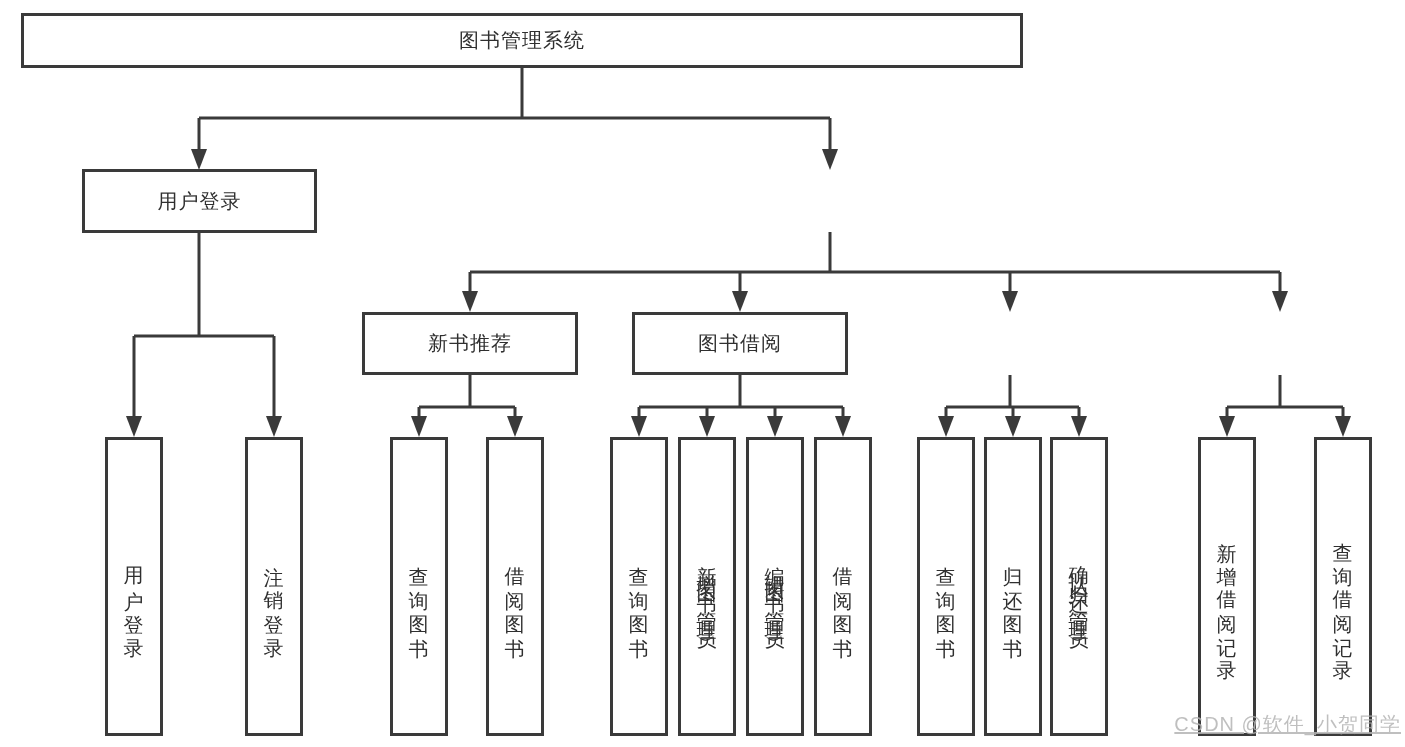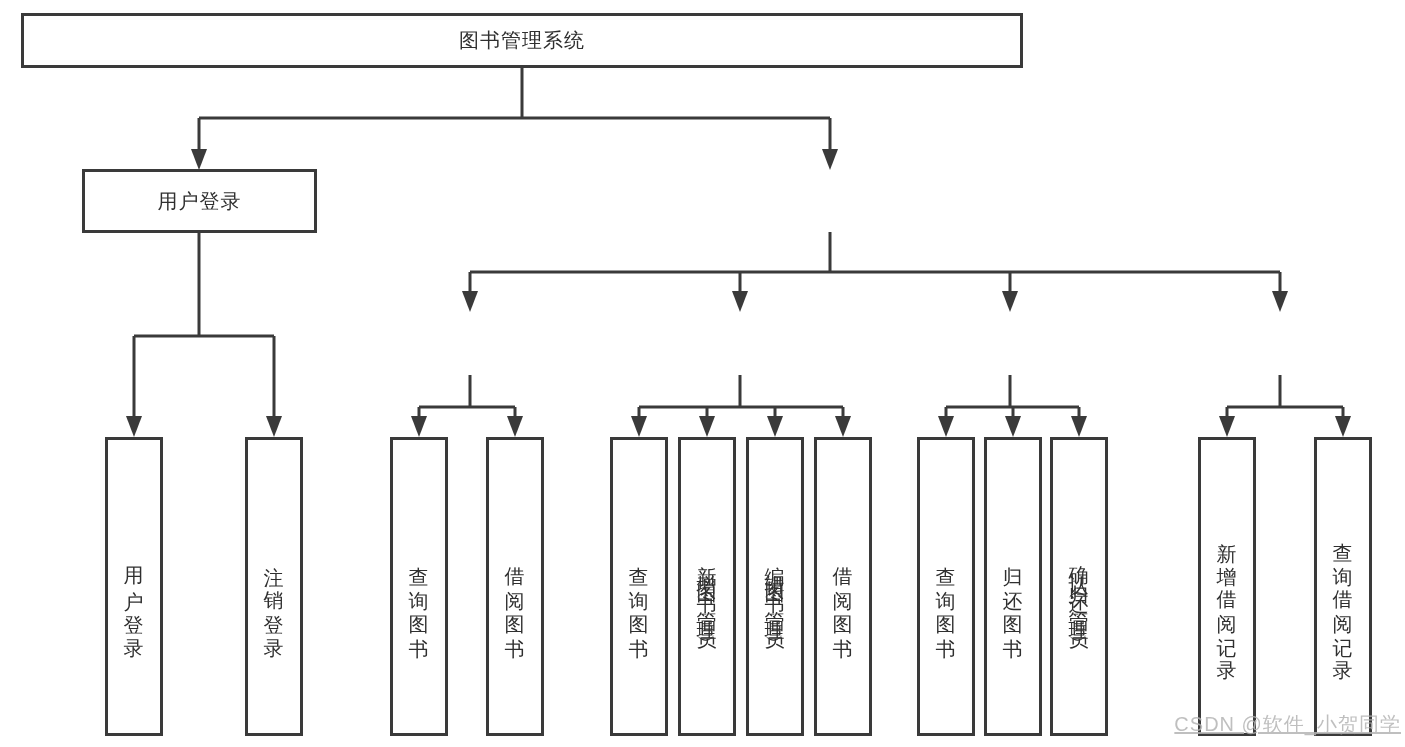--- a/index.html
+++ b/index.html
@@ -86,20 +86,26 @@
   </svg>
 
   <div class="box h" style="left:21px;top:13px;width:1002px;height:55px">
     <span>图书管理系统</span>
   </div>
 
   <div class="box h" style="left:82px;top:169px;width:235px;height:64px">
     <span>用户登录</span>
   </div>
 
+  <div class="box h" style="left:362px;top:312px;width:216px;height:63px">
+    <span>新书推荐</span>
+  </div>
+  <div class="box h" style="left:632px;top:312px;width:216px;height:63px">
+    <span>图书借阅</span>
+  </div>
 
   <div class="box v" style="left:105px">
     <span class="vtext" style="letter-spacing: 24px; margin-bottom: -24px;">用户登录</span>
   </div>
   <div class="box v" style="left:245px">
     <span class="vtext" style="letter-spacing: 24px; margin-bottom: -24px;">注销登录</span>
   </div>
 
   <div class="box v" style="left:390px">
     <span class="vtext" style="letter-spacing: 24px; margin-bottom: -24px;">查询图书</span>

